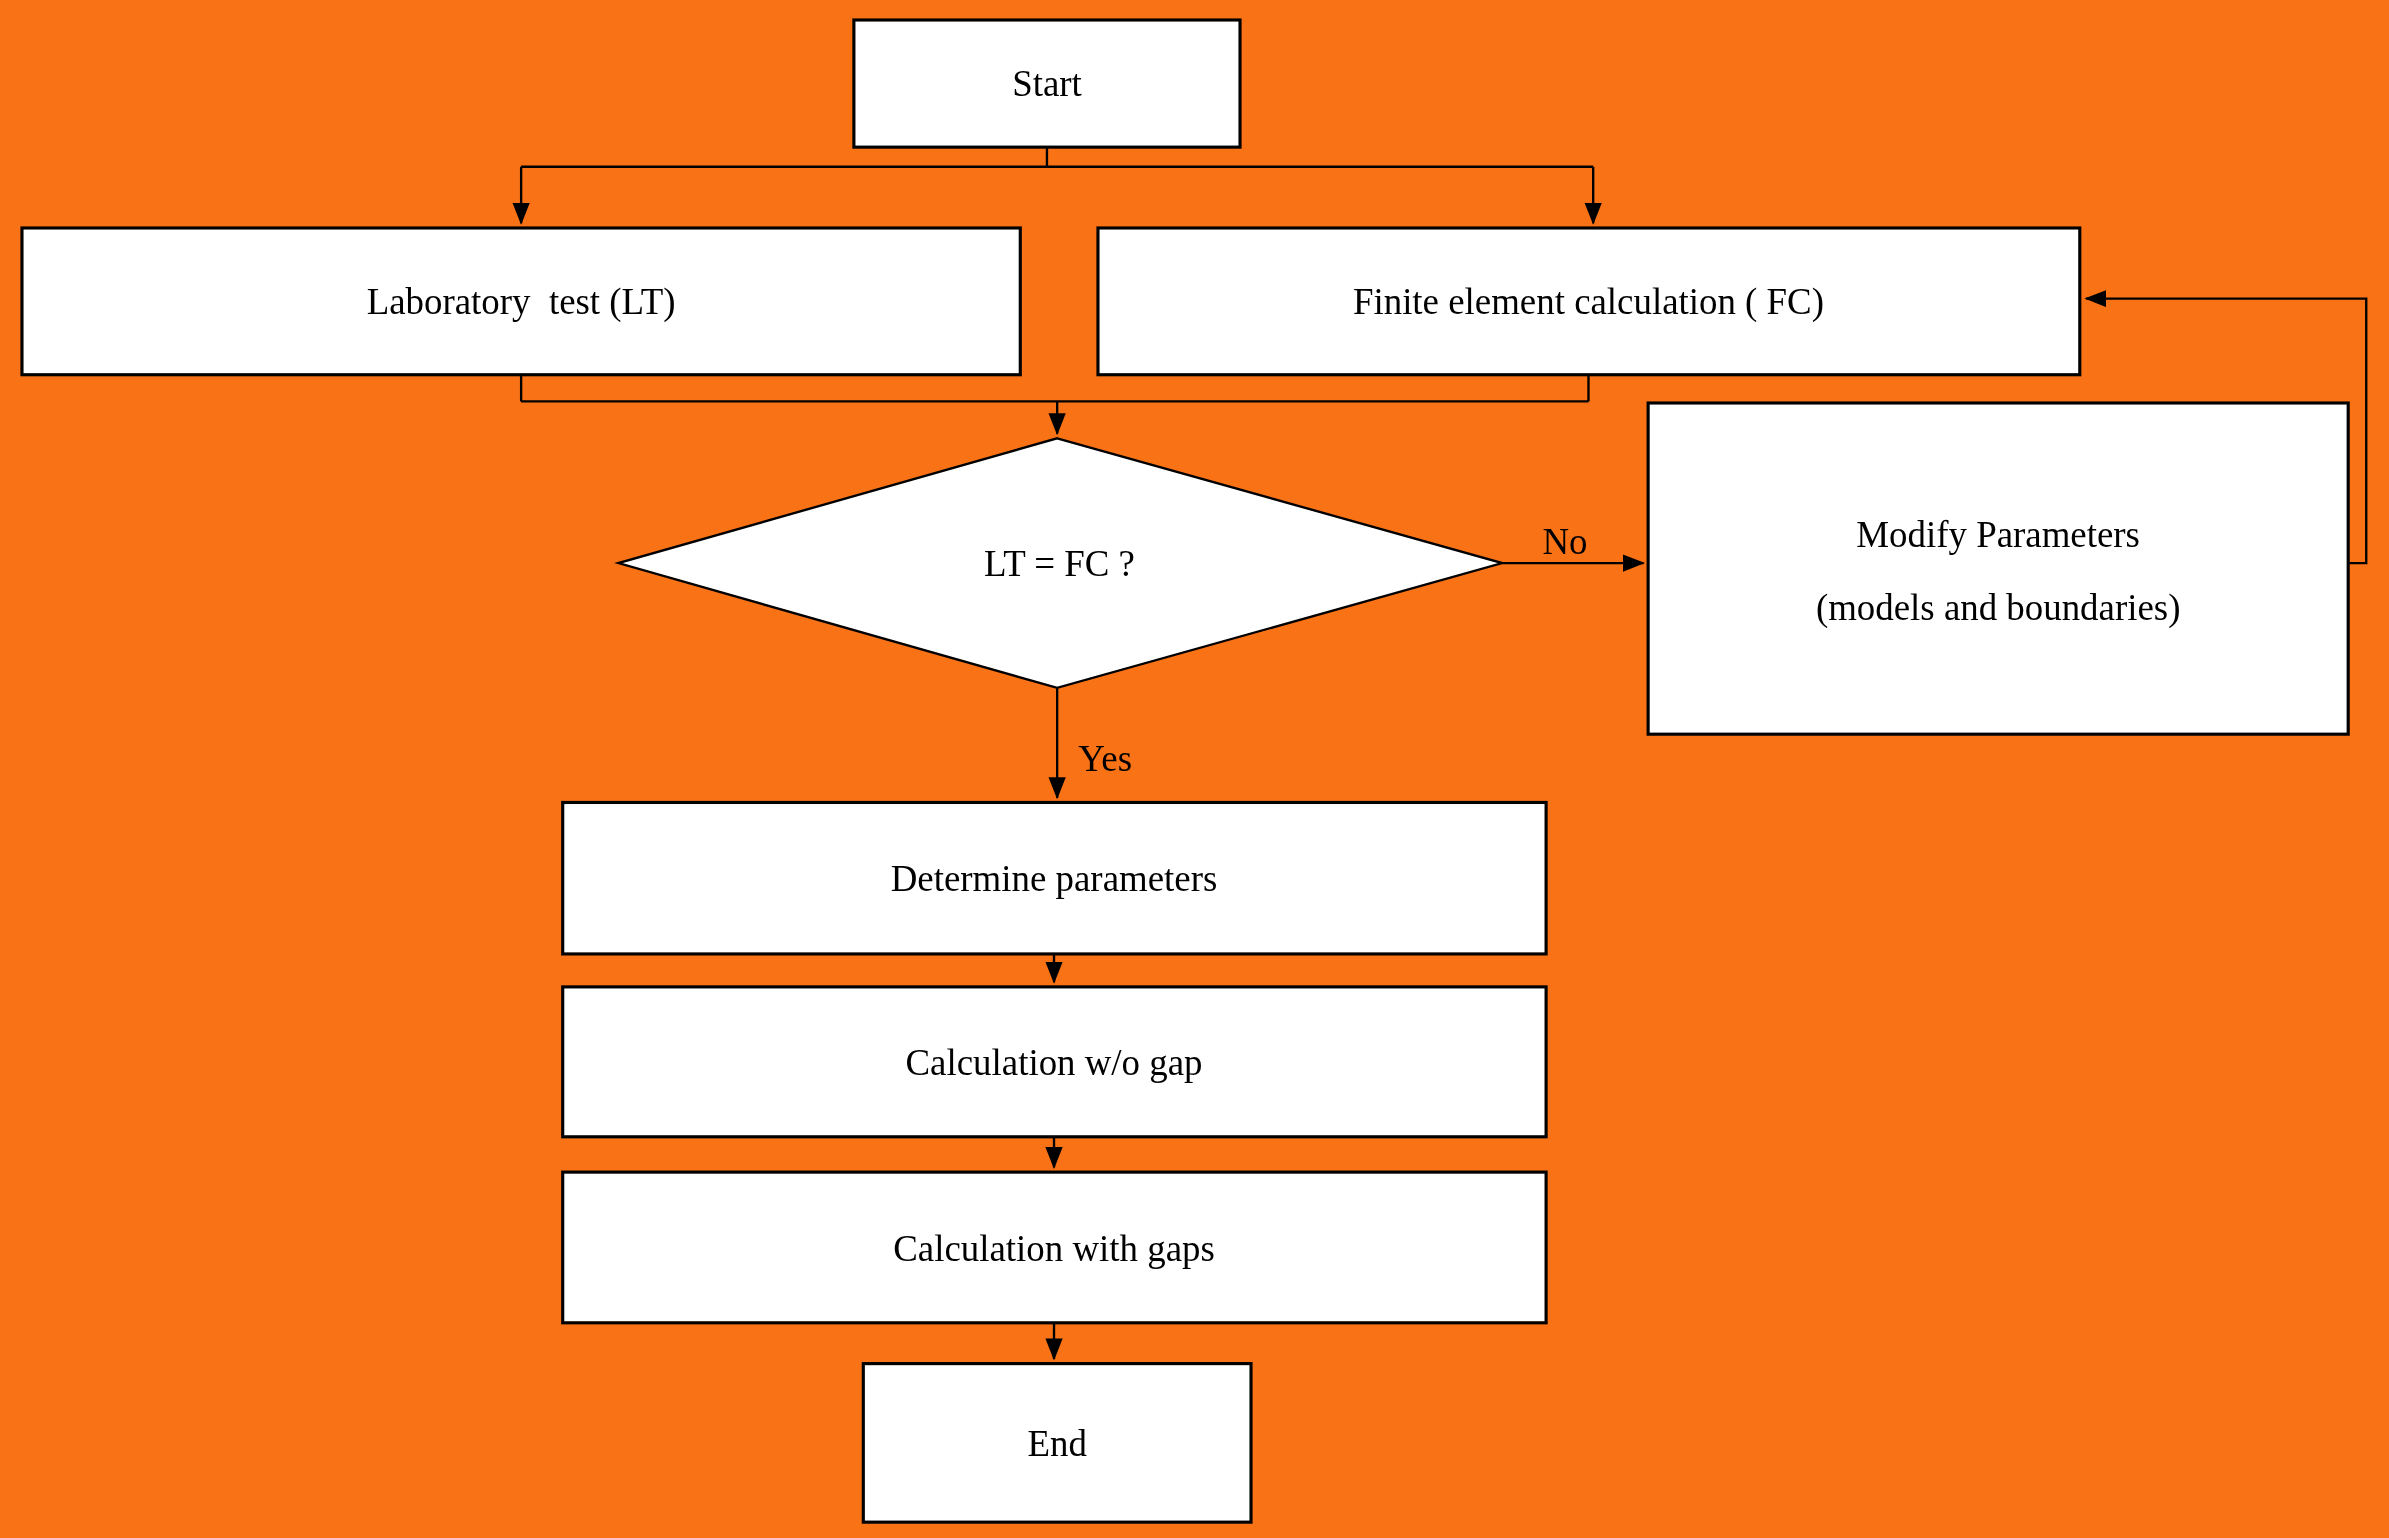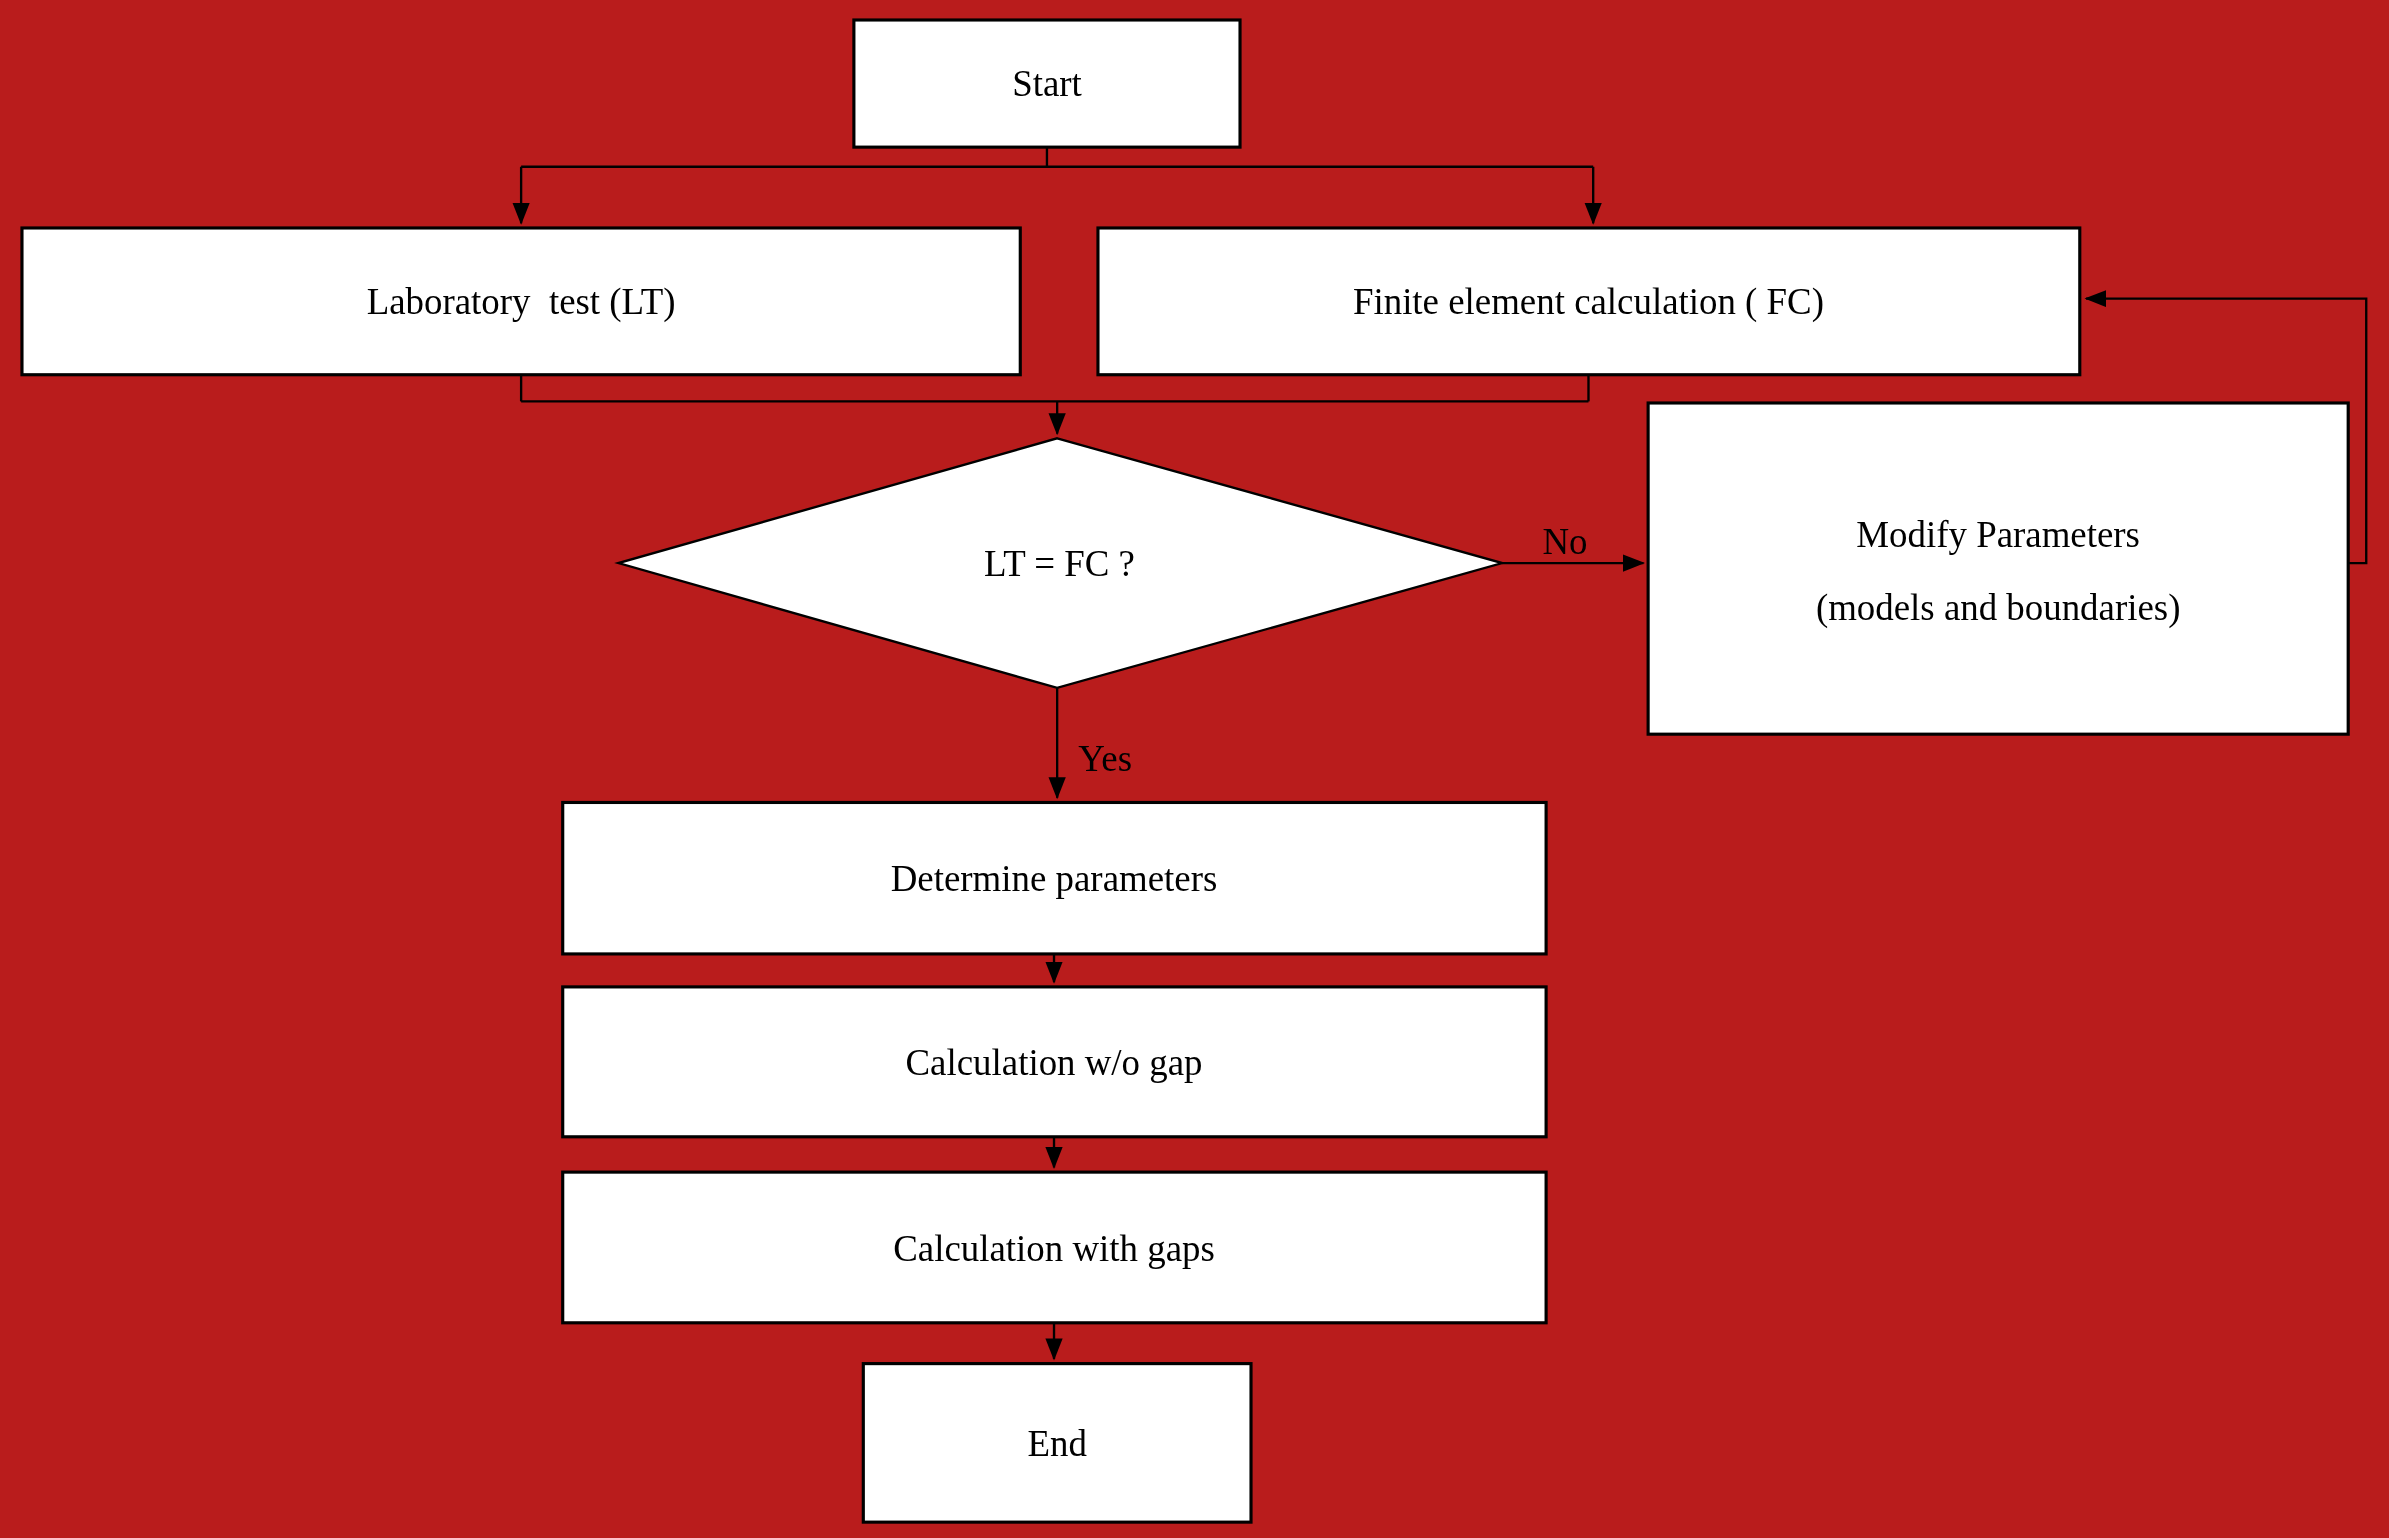--- a/index.html
+++ b/index.html
@@ -7,21 +7,21 @@
     padding: 0;
     background: #ffffff;
     width: 2389px;
     height: 1539px;
     overflow: hidden;
   }
   .canvas {
     position: relative;
     width: 2389px;
     height: 1539px;
-    background: #b91c1c;
+    background: #f97316;
   }
   svg { display: block; }
   svg text {
     font-family: "Liberation Serif", "DejaVu Serif", serif;
     font-size: 47px;
     fill: #000000;
     white-space: pre;
   }
   .node-rect {
     fill: #ffffff;

